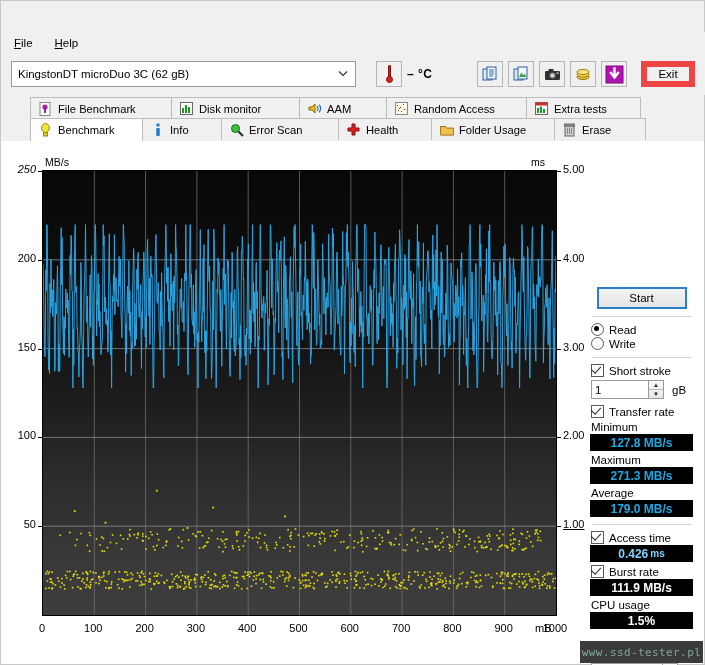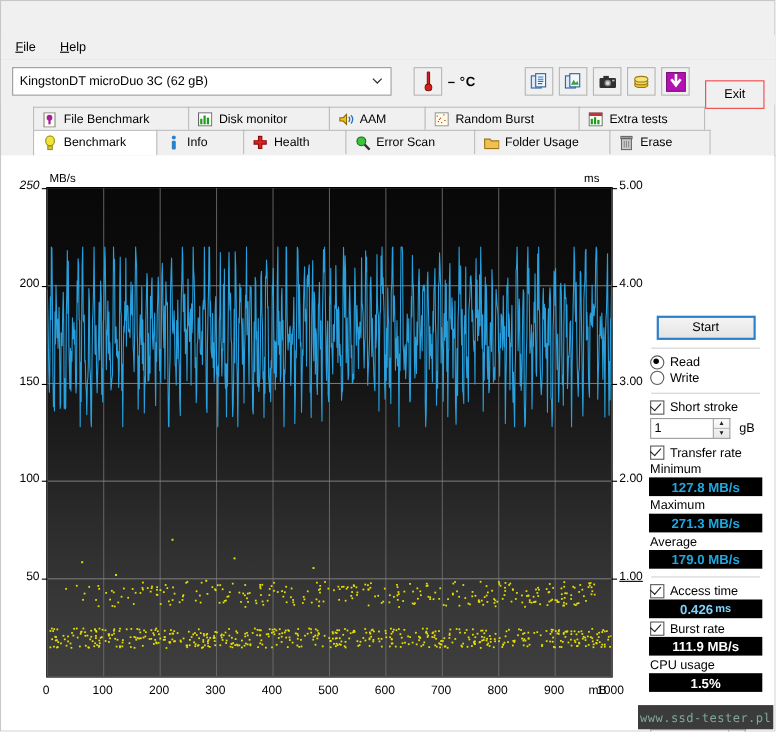--- a/index.html
+++ b/index.html
@@ -31,21 +31,21 @@
   .devsel{position:absolute;left:10px;top:7px;width:345px;height:26px;background:#fff;border:1px solid #9a9a9a;box-sizing:border-box;display:flex;align-items:center;}
   .devsel .txt{font-size:11.5px;color:#000;padding-left:6px;flex:1;white-space:nowrap;overflow:hidden;}
   .devsel .arw{width:24px;text-align:center;font-size:9px;color:#333;}
   .tempbox{position:absolute;left:375px;top:7px;width:26px;height:26px;border:1px solid #b5b5b5;background:#f0f0f0;box-sizing:border-box;display:flex;align-items:center;justify-content:center;}
   .thermo{position:relative;width:7px;height:18px;}
   .thermo .stem{position:absolute;left:2px;top:0;width:3px;height:13px;background:#d32020;border:1px solid #8a1111;box-sizing:border-box;border-radius:1px;}
   .thermo .bulb{position:absolute;left:0px;bottom:0;width:7px;height:7px;border-radius:50%;background:#d32020;border:1px solid #8a1111;box-sizing:border-box;}
   .tempval{position:absolute;left:406px;top:13px;font-size:12px;color:#000;font-weight:bold;letter-spacing:.5px;}
   .tbtns{position:absolute;left:476px;top:7px;display:flex;gap:5px;}
   .tbtn{width:26px;height:26px;border:1px solid #b5b5b5;background:#f0f0f0;box-sizing:border-box;display:flex;align-items:center;justify-content:center;cursor:default;}
-  .exitbtn{position:absolute;left:640px;top:19px;width:54px;height:26px;border:1px solid #ef4444;background:#f0f0f0;box-sizing:border-box;font-size:11.5px;display:flex;align-items:center;justify-content:center;cursor:default;}
+  .exitbtn{position:absolute;left:640px;top:7px;width:54px;height:26px;border:6px solid #ef4444;background:#f0f0f0;box-sizing:border-box;font-size:11.5px;display:flex;align-items:center;justify-content:center;cursor:default;}
 
   
   .tabsarea{position:absolute;left:0;top:96px;width:705px;height:44px;}
   .tabrow{position:absolute;left:29px;display:flex;height:22px;}
   .tabrow.r1{top:0;}
   .tabrow.r2{top:21px;}
   .tab{height:22px;box-sizing:border-box;border:1px solid #bdbdbd;border-bottom:none;background:#f0f0f0;display:flex;align-items:center;padding:0 9px 0 7px;font-size:11.2px;color:#000;margin-right:-1px;cursor:default;}
   .tab .ti{width:15px;height:15px;margin-right:5px;flex:0 0 auto;display:flex;align-items:center;justify-content:center;}
   .tab.active{background:#ffffff;border-color:#bdbdbd;position:relative;z-index:5;height:23px;}
   .tabsunder{position:absolute;left:0;top:140px;width:705px;height:1px;background:#bdbdbd;}
@@ -209,21 +209,21 @@
                 <rect x="2" y="3" width="1" height="1"></rect>
                 <rect x="5" y="5" width="1" height="1"></rect>
                 <rect x="8" y="2" width="1" height="1"></rect>
                 <rect x="3" y="8" width="1" height="1"></rect>
                 <rect x="9" y="7" width="1" height="1"></rect>
                 <rect x="6" y="9" width="1" height="1"></rect>
                 <rect x="4" y="6" width="1" height="1"></rect>
               </g>
             </svg>
         </span>
-        <span>Random Burst</span>
+        <span>Random Access</span>
       </div>
       <div class="tab" style="width:115px">
         <span class="ti">
           <svg width="13" height="13" viewBox="0 0 13 13">
               <rect x="0.5" y="0.5" width="12" height="12" fill="#fff" stroke="#666"></rect>
               <rect x="0.5" y="0.5" width="12" height="3" fill="#cc3030"></rect>
               <rect x="2" y="6" width="2" height="5" fill="#1a9e1a"></rect>
               <rect x="5" y="4.5" width="2" height="6.5" fill="#1a9e1a"></rect>
               <rect x="8" y="7" width="2" height="4" fill="#1a9e1a"></rect>
             </svg>
@@ -244,36 +244,36 @@
       </div>
       <div class="tab" style="width:80px">
         <span class="ti">
           <svg width="10" height="14" viewBox="0 0 10 14">
               <circle cx="5" cy="2" r="1.8" fill="#2a7fc9"></circle>
               <rect x="3.2" y="5" width="3.6" height="8" rx="1" fill="#2a7fc9"></rect>
             </svg>
         </span>
         <span>Info</span>
       </div>
-      <div class="tab" style="width:94px">
-        <span class="ti">
-          <svg width="13" height="13" viewBox="0 0 13 13">
-              <path d="M5 1 h3 v4 h4 v3 h-4 v4 h-3 v-4 h-4 v-3 h4 z" fill="#dd2222" stroke="#8a0a0a"></path>
-            </svg>
-        </span>
-        <span>Health</span>
-      </div>
       <div class="tab" style="width:118px">
         <span class="ti">
           <svg width="14" height="14" viewBox="0 0 14 14">
               <circle cx="5.5" cy="5.5" r="4" fill="#3bc43b" stroke="#1a6a1a"></circle>
               <line x1="8.5" y1="8.5" x2="13" y2="13" stroke="#333" stroke-width="2.2"></line>
             </svg>
         </span>
         <span>Error Scan</span>
+      </div>
+      <div class="tab" style="width:94px">
+        <span class="ti">
+          <svg width="13" height="13" viewBox="0 0 13 13">
+              <path d="M5 1 h3 v4 h4 v3 h-4 v4 h-3 v-4 h-4 v-3 h4 z" fill="#dd2222" stroke="#8a0a0a"></path>
+            </svg>
+        </span>
+        <span>Health</span>
       </div>
       <div class="tab" style="width:124px">
         <span class="ti">
           <svg width="14" height="12" viewBox="0 0 14 12">
               <path d="M0.5 2.5 h5 l1.2 1.6 h7 v7 h-13 z" fill="#f0c050" stroke="#9a7510"></path>
             </svg>
         </span>
         <span>Folder Usage</span>
       </div>
       <div class="tab" style="width:92px">

